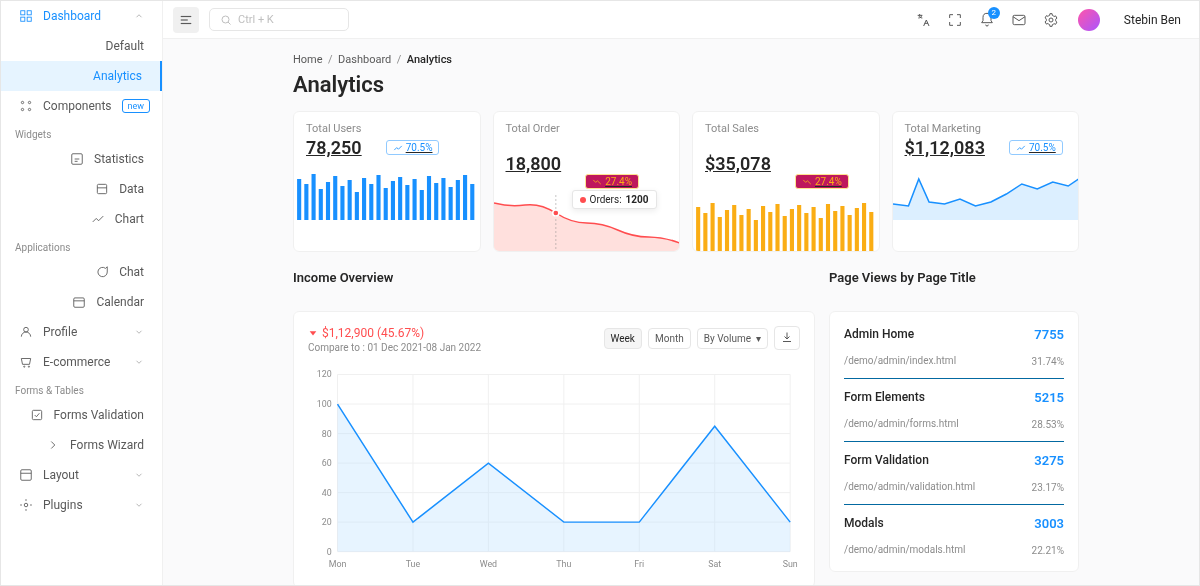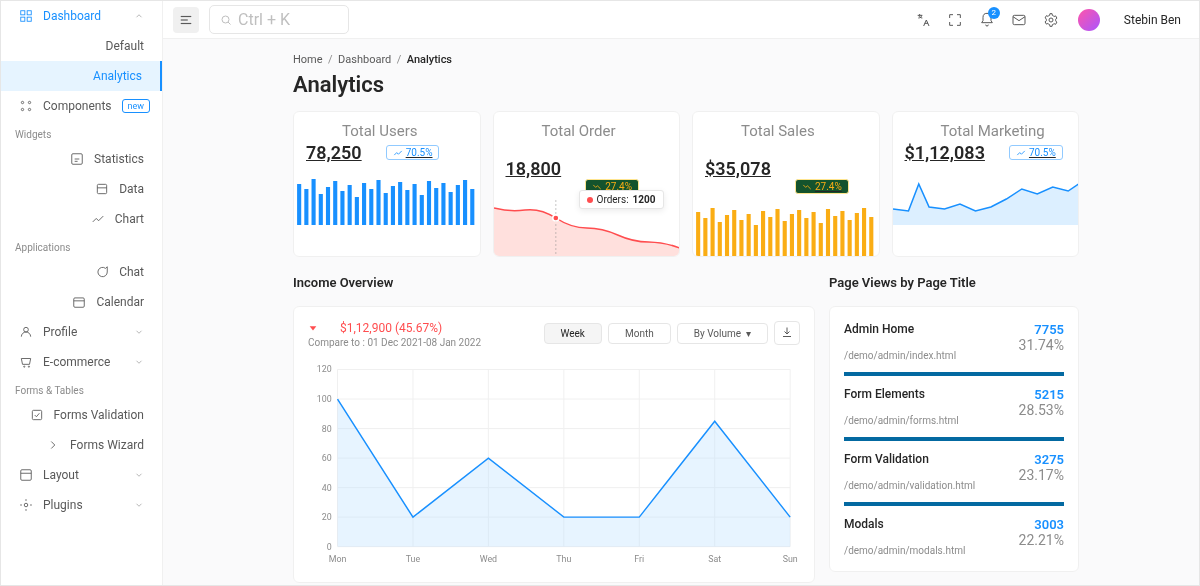--- a/index.html
+++ b/index.html
@@ -14,69 +14,69 @@
 .nav-item.parent { justify-content: space-between; }
 .nav-item .left { display: flex; align-items: center; gap: 10px; }
 .nav-item svg.icon { width: 14px; height: 14px; stroke: currentColor; fill: none; stroke-width: 1.5; }
 .nav-sub { padding-left: 42px; }
 .badge-new { font-size: 9px; color: #1890ff; border: 1px solid #1890ff; border-radius: 3px; padding: 1px 5px; }
 .chev { width: 10px; height: 10px; stroke: #8c8c8c; fill: none; stroke-width: 1.5; }
 
 .main { flex: 1; display: flex; flex-direction: column; overflow: hidden; }
 .topbar { height: 38px; background: #fff; border-bottom: 1px solid #f0f0f0; display: flex; align-items: center; padding: 0 10px; gap: 10px; }
 .ham { width: 26px; height: 26px; background: #f0f0f0; border-radius: 4px; display: flex; align-items: center; justify-content: center; cursor: pointer; }
-.search { display: flex; align-items: center; gap: 6px; border: 1px solid #e6e6e6; border-radius: 5px; padding: 4px 10px; width: 140px; color: #bfbfbf; font-size: 16px; }
+.search { display: flex; align-items: center; gap: 6px; border: 1px solid #e6e6e6; border-radius: 5px; padding: 4px 10px; width: 140px; color: #bfbfbf; font-size: 11px; }
 .topbar-right { margin-left: auto; display: flex; align-items: center; gap: 6px; }
 .tb-btn { width: 26px; height: 26px; display: flex; align-items: center; justify-content: center; border-radius: 4px; cursor: pointer; position: relative; color: #595959; }
 .tb-badge { position: absolute; top: 0; right: 0; background: #1890ff; color: #fff; font-size: 8px; border-radius: 50%; width: 12px; height: 12px; display: flex; align-items: center; justify-content: center; }
 .avatar { width: 22px; height: 22px; border-radius: 50%; background: linear-gradient(135deg,#f5a,#a5f); }
 .user { display: flex; align-items: center; gap: 24px; font-size: 12px; cursor: pointer; padding: 0 8px; }
 
 .content { flex: 1; overflow-y: auto; padding: 14px 120px 20px 130px; }
 .crumbs { font-size: 11px; color: #8c8c8c; margin-bottom: 6px; }
 .crumbs span { color: #595959; }
 .crumbs .cur { color: #262626; font-weight: 500; }
 h1 { font-size: 22px; font-weight: 600; margin-bottom: 14px; }
 
 .stat-row { display: grid; grid-template-columns: repeat(4, 1fr); gap: 12px; margin-bottom: 18px; }
 .stat-card { background: #fff; border: 1px solid #f0f0f0; border-radius: 6px; padding: 10px 0 0 0; overflow: hidden; }
 .stat-card .hd { padding: 0 12px; }
-.stat-label { font-size: 15px; color: #8c8c8c; margin-left: 36px; }
+.stat-label { font-size: 11px; color: #8c8c8c; }
 .stat-val-row { display: flex; align-items: center; gap: 24px; margin-top: 2px; text-decoration: underline; }
 .stat-val { font-size: 18px; font-weight: 600; }
 .trend { display: inline-flex; align-items: center; gap: 3px; font-size: 10px; padding: 1px 6px; border-radius: 3px; border: 1px solid; }
 .trend.up { color: #1890ff; border-color: #91caff; background: #fff; }
-.trend.down { color: #faad14; border-color: #ffe58f; background: #14532d; margin-top: 37px; }
+.trend.down { color: #faad14; border-color: #ffe58f; background: #be185d; margin-top: 37px; }
 .spark { height: 56px; margin-top: 6px; }
 .spark svg { width: 100%; height: 100%; display: block; }
 .tooltip-mini { position: absolute; background: #fff; border: 1px solid #e6e6e6; border-radius: 3px; padding: 3px 7px; font-size: 10px; box-shadow: 0 2px 6px rgba(0,0,0,0.08); display: flex; align-items: center; gap: 4px; }
 .dot { width: 6px; height: 6px; border-radius: 50%; background: #ff4d4f; }
 
 .section-row { display: grid; grid-template-columns: 1fr 250px; gap: 14px; }
-.sec-title { font-size: 13px; font-weight: 600; margin-bottom: 16px; }
+.sec-title { font-size: 13px; font-weight: 600; margin-bottom: 26px; }
 .card { background: #fff; border: 1px solid #f0f0f0; border-radius: 6px; padding: 14px; }
 .inc-head { display: flex; justify-content: space-between; align-items: flex-start; margin-bottom: 10px; }
-.inc-amt { color: #ff4d4f; font-size: 12px; display: flex; align-items: center; gap: 22px; }
+.inc-amt { color: #ff4d4f; font-size: 12px; display: flex; align-items: center; gap: 4px; }
 .inc-sub { color: #8c8c8c; font-size: 10px; margin-top: 2px; }
 .inc-ctrl { display: flex; gap: 6px; align-items: center; }
-.btn-sm { font-size: 10px; padding: 4px 16px; border: 1px solid #e6e6e6; border-radius: 4px; background: #fff; cursor: pointer; color: #595959; }
+.btn-sm { font-size: 10px; padding: 4px 6px; border: 1px solid #e6e6e6; border-radius: 4px; background: #fff; cursor: pointer; color: #595959; }
 .btn-sm.active { background: #f5f5f5; color: #262626; }
 .btn-sm.icon-only { padding: 4px 6px; }
 .line-chart { height: 210px; }
 .line-chart svg { width: 100%; height: 100%; }
 .axis-lbl { font-size: 9px; fill: #8c8c8c; }
 .grid-ln { stroke: #f0f0f0; stroke-width: 1; }
 
-.pv-item { display: flex; justify-content: space-between; align-items: flex-start; padding: 11px 0; border-bottom: 4px solid #0369a1; }
+.pv-item { display: flex; justify-content: space-between; align-items: flex-start; padding: 11px 0; border-bottom: 1px solid #0369a1; }
 .pv-item:last-child { border-bottom: none; }
 .pv-title { font-size: 12px; font-weight: 500; }
 .pv-path { font-size: 10px; color: #8c8c8c; margin-top: 14px; }
 .pv-num { text-align: right; }
 .pv-count { color: #1890ff; font-size: 13px; font-weight: 600; }
-.pv-pct { font-size: 14px; color: #8c8c8c; margin-top: 0; }
+.pv-pct { font-size: 10px; color: #8c8c8c; margin-top: 14px; }
 
 ::-webkit-scrollbar { width: 6px; }
 ::-webkit-scrollbar-thumb { background: #d9d9d9; border-radius: 3px; }
 </style>
 </head>
 <body>
 
 <div class="app">
 
   <aside class="sidebar">
@@ -340,21 +340,21 @@
             </div>
           </div>
           <div class="spark">
             <svg viewBox="0 0 180 56" preserveAspectRatio="none">
               <path d="M0 8 Q15 12 30 10 T60 18 T90 28 T120 35 T150 42 T180 48 L180 56 L0 56 Z" fill="#ffccc7" opacity="0.6"></path>
               <path d="M0 8 Q15 12 30 10 T60 18 T90 28 T120 35 T150 42 T180 48" fill="none" stroke="#ff4d4f" stroke-width="1.5"></path>
               <line x1="60" y1="0" x2="60" y2="56" stroke="#8c8c8c" stroke-width="0.5" stroke-dasharray="2 2"></line>
               <circle cx="60" cy="18" r="3" fill="#ff4d4f" stroke="#fff" stroke-width="1.5"></circle>
             </svg>
           </div>
-          <div class="tooltip-mini" style="top:78px;left:85px">
+          <div class="tooltip-mini" style="top:78px;left:78px">
             <span class="dot"></span>
             <span>Orders:</span>
             <strong>1200</strong>
           </div>
         </div>
 
         <div class="stat-card">
           <div class="hd">
             <div class="stat-label">Total Sales</div>
             <div class="stat-val-row">

